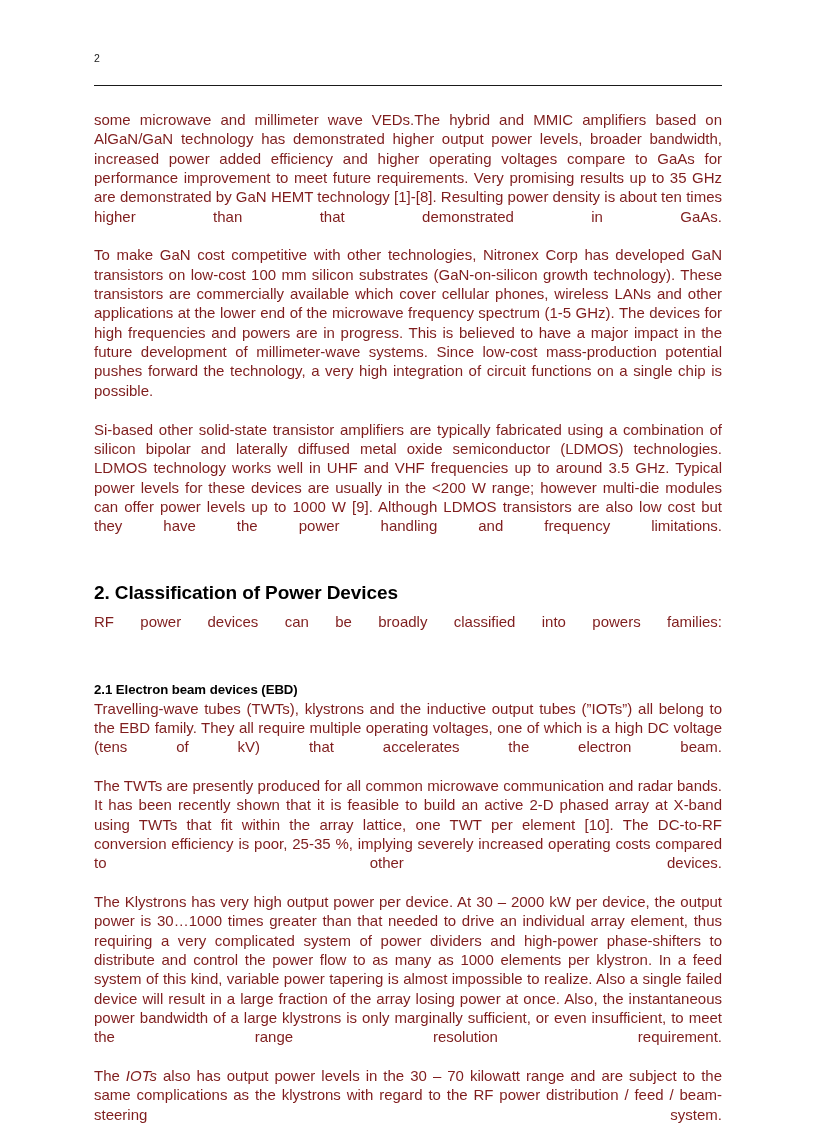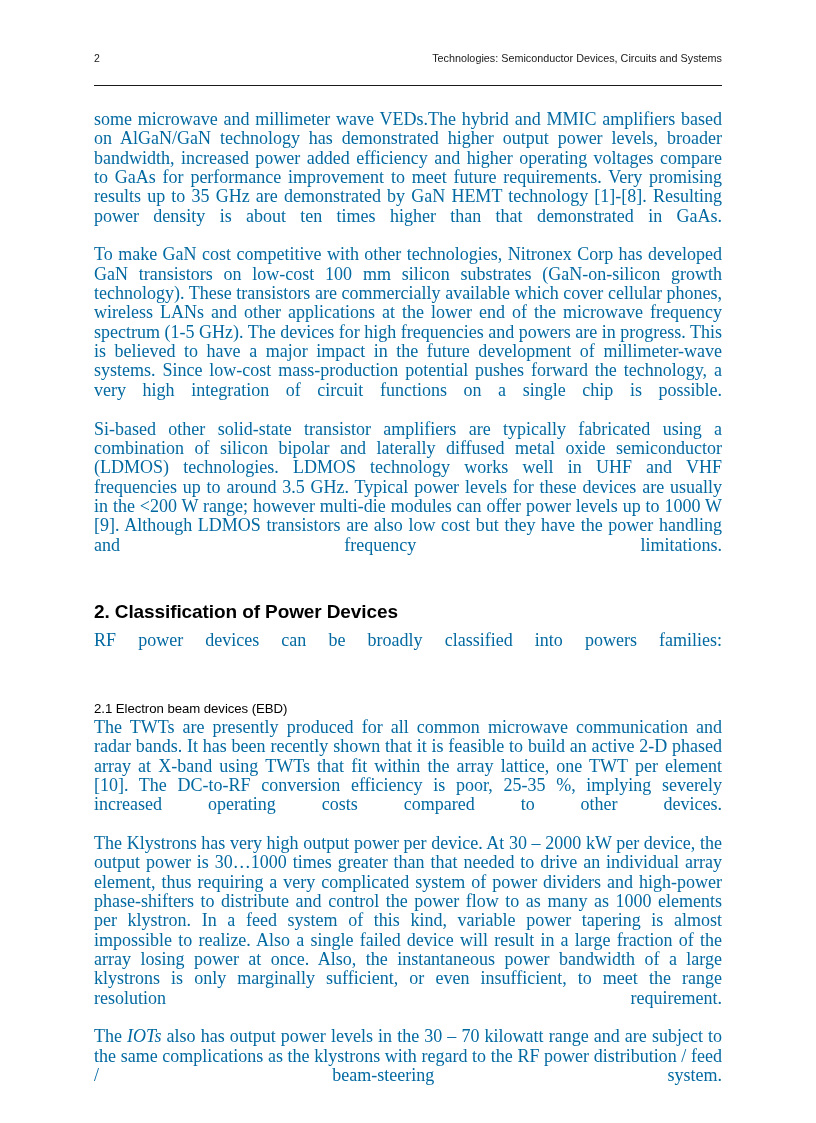--- a/index.html
+++ b/index.html
@@ -70,24 +70,24 @@
   
   .body {
     position: absolute;
     left: 94px;
     top: 110px;
     width: 628px;
     box-sizing: border-box;
   }
 
   p.para {
-    font-family: Liberation Serif, serif;
-    font-size: 18px;
+    font-family: Liberation Sans, sans-serif;
+    font-size: 15px;
     line-height: 19.35px;
-    color: #0369a1;
+    color: #7f1d1d;
     text-align: justify;
     text-justify: inter-word;
     margin: 0;
     padding: 0;
     -webkit-hyphens: none;
     hyphens: none;
   }
 
   
   p.para::after {
@@ -103,21 +103,21 @@
     color: #000000;
     margin: 0;
     padding: 0;
     line-height: 19px;
     letter-spacing: -0.1px;
   }
 
   h3.subsection {
     font-family: "Liberation Sans", sans-serif;
     font-size: 13.2px;
-    font-weight: normal;
+    font-weight: bold;
     color: #000000;
     margin: 0;
     padding: 0;
     line-height: 18px;
     letter-spacing: -0.05px;
   }
 
   .gap-before-section { height: 28px; }
   .gap-after-section  { height: 10px; }
   .gap-before-sub     { height: 30px; }
@@ -128,21 +128,20 @@
 </style>
 </head>
 <body>
 
 <div class="page">
 
   <div class="header">
     <div class="header-row">
       <div class="page-number">2</div>
       <div class="header-title">
-        <span class="hline">Technologies: Semiconductor Devices, Circuits and Systems</span>
       </div>
     </div>
   </div>
   <div class="header-rule"></div>
 
   <div class="body">
 
     <p class="para">some microwave and millimeter wave VEDs.The hybrid and MMIC amplifiers based on AlGaN/GaN technology has demonstrated higher output power levels, broader bandwidth, increased power added efficiency and higher operating voltages compare to GaAs for performance improvement to meet future requirements. Very promising results up to 35 GHz are demonstrated by GaN HEMT technology [1]-[8].  Resulting power density is about ten times higher than that demonstrated in GaAs.</p>
 
     <p class="para">To make GaN cost competitive with other technologies, Nitronex Corp has developed GaN transistors on low-cost 100 mm silicon substrates (GaN-on-silicon growth technology). These transistors are commercially available which cover cellular phones, wireless LANs and other applications at the lower end of the microwave frequency spectrum (1-5 GHz). The devices for high frequencies and powers are in progress. This is believed to have a major impact in the future development of millimeter-wave systems. Since low-cost mass-production potential pushes forward the technology, a very high integration of circuit functions on a single chip is possible.</p>
@@ -154,20 +153,21 @@
     <h2 class="section">2. Classification of Power Devices</h2>
 
     <div class="gap-after-section"></div>
 
     <p class="para">RF power devices can be broadly classified into powers families:</p>
 
     <div class="gap-before-sub"></div>
 
     <h3 class="subsection">2.1 Electron beam devices (EBD)</h3>
 
+    <p class="para">Travelling-wave tubes (TWTs), klystrons and the inductive output tubes (”IOTs”) all belong to the EBD family. They all require multiple operating voltages, one of which is a high DC voltage (tens of kV) that accelerates the electron beam.</p>
 
     <p class="para">The TWTs are presently produced for all common microwave communication and radar bands. It has been recently shown that it is feasible to build an active 2-D phased array at X-band using TWTs that fit within the array lattice, one TWT per element [10]. The DC-to-RF conversion efficiency is poor, 25-35 %, implying severely increased operating costs compared to other devices.</p>
 
     <p class="para">The Klystrons has very high output power per device. At 30 – 2000 kW per device, the output power is 30…1000 times greater than that needed to drive an individual array element, thus requiring a very complicated system of power dividers and high-power phase-shifters to distribute and control the power flow to as many as 1000 elements per klystron. In a feed system of this kind, variable power tapering is almost impossible to realize. Also a single failed device will result in a large fraction of the array losing power at once. Also, the instantaneous power bandwidth of a large klystrons is only marginally sufficient, or even insufficient, to meet the range resolution requirement.</p>
 
     <p class="para"><span>The </span><em class="ital">IOTs</em><span> also has output power levels in the 30 – 70 kilowatt range and are subject to the same complications as the klystrons with regard to the RF power distribution / feed / beam-steering system.</span></p>
 
   </div>
 
 </div>

